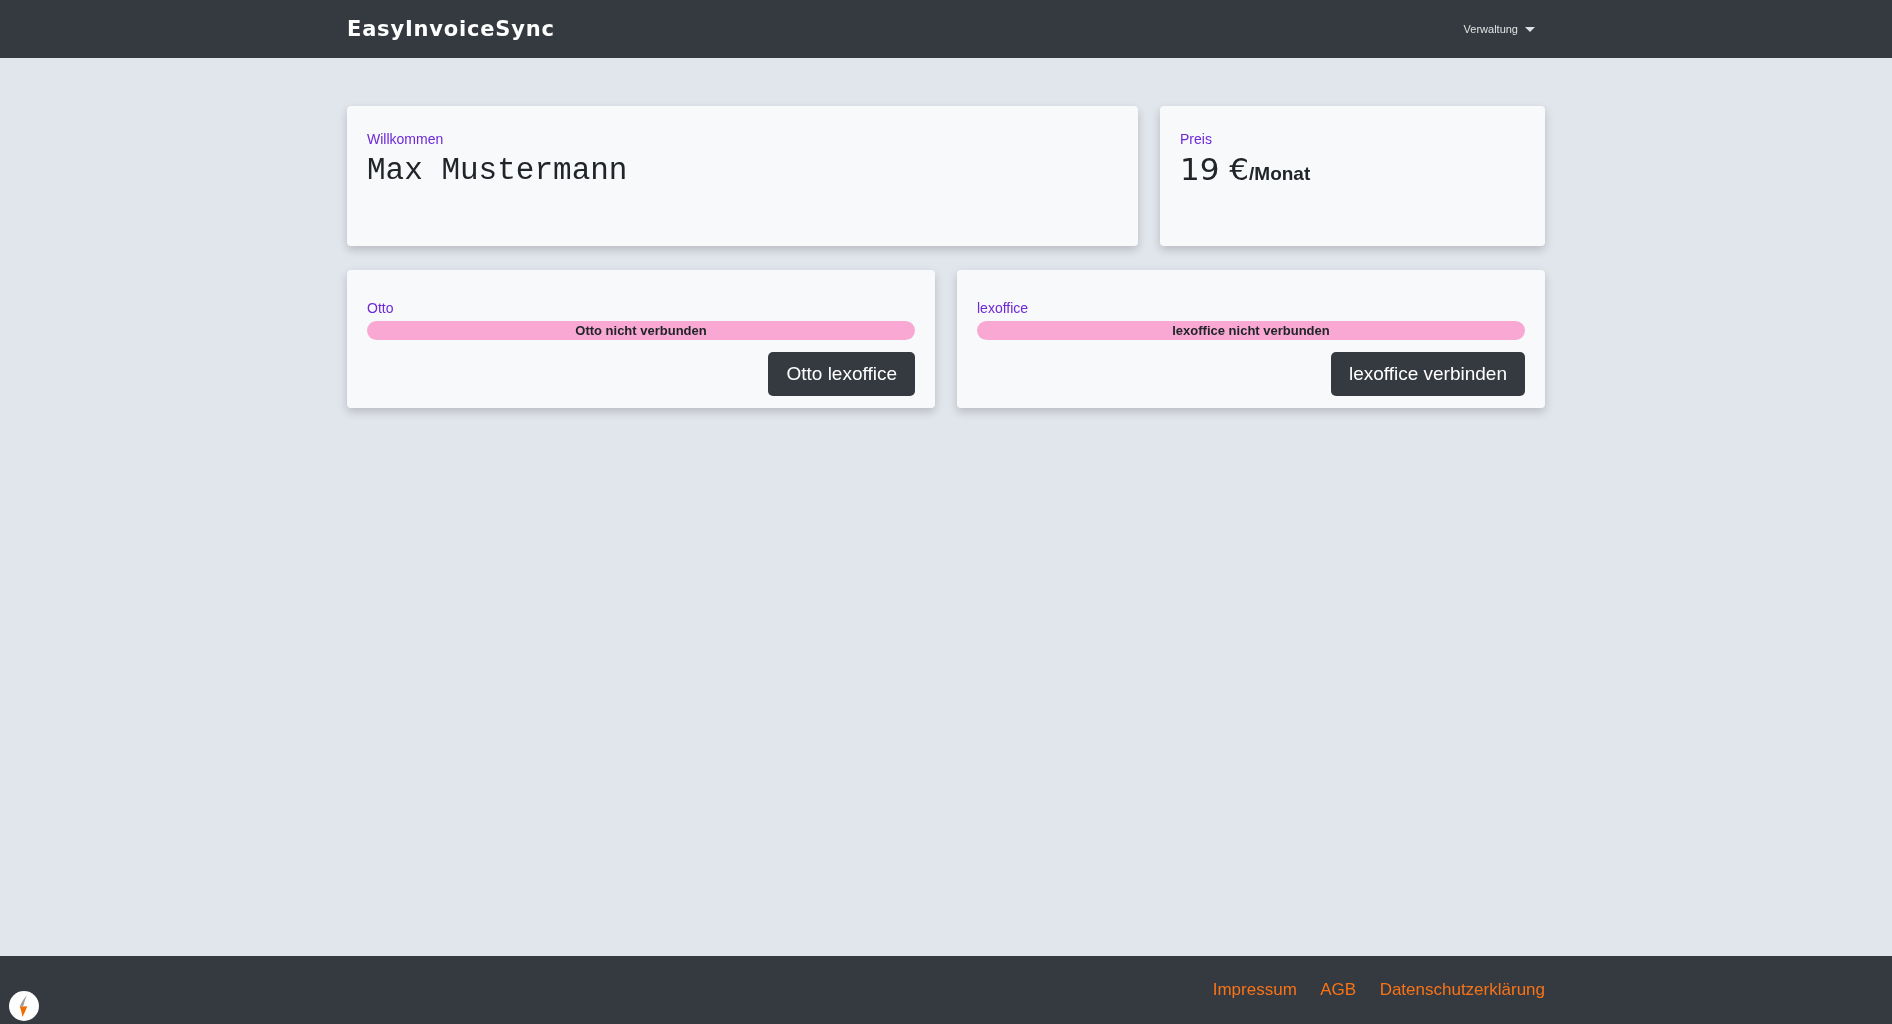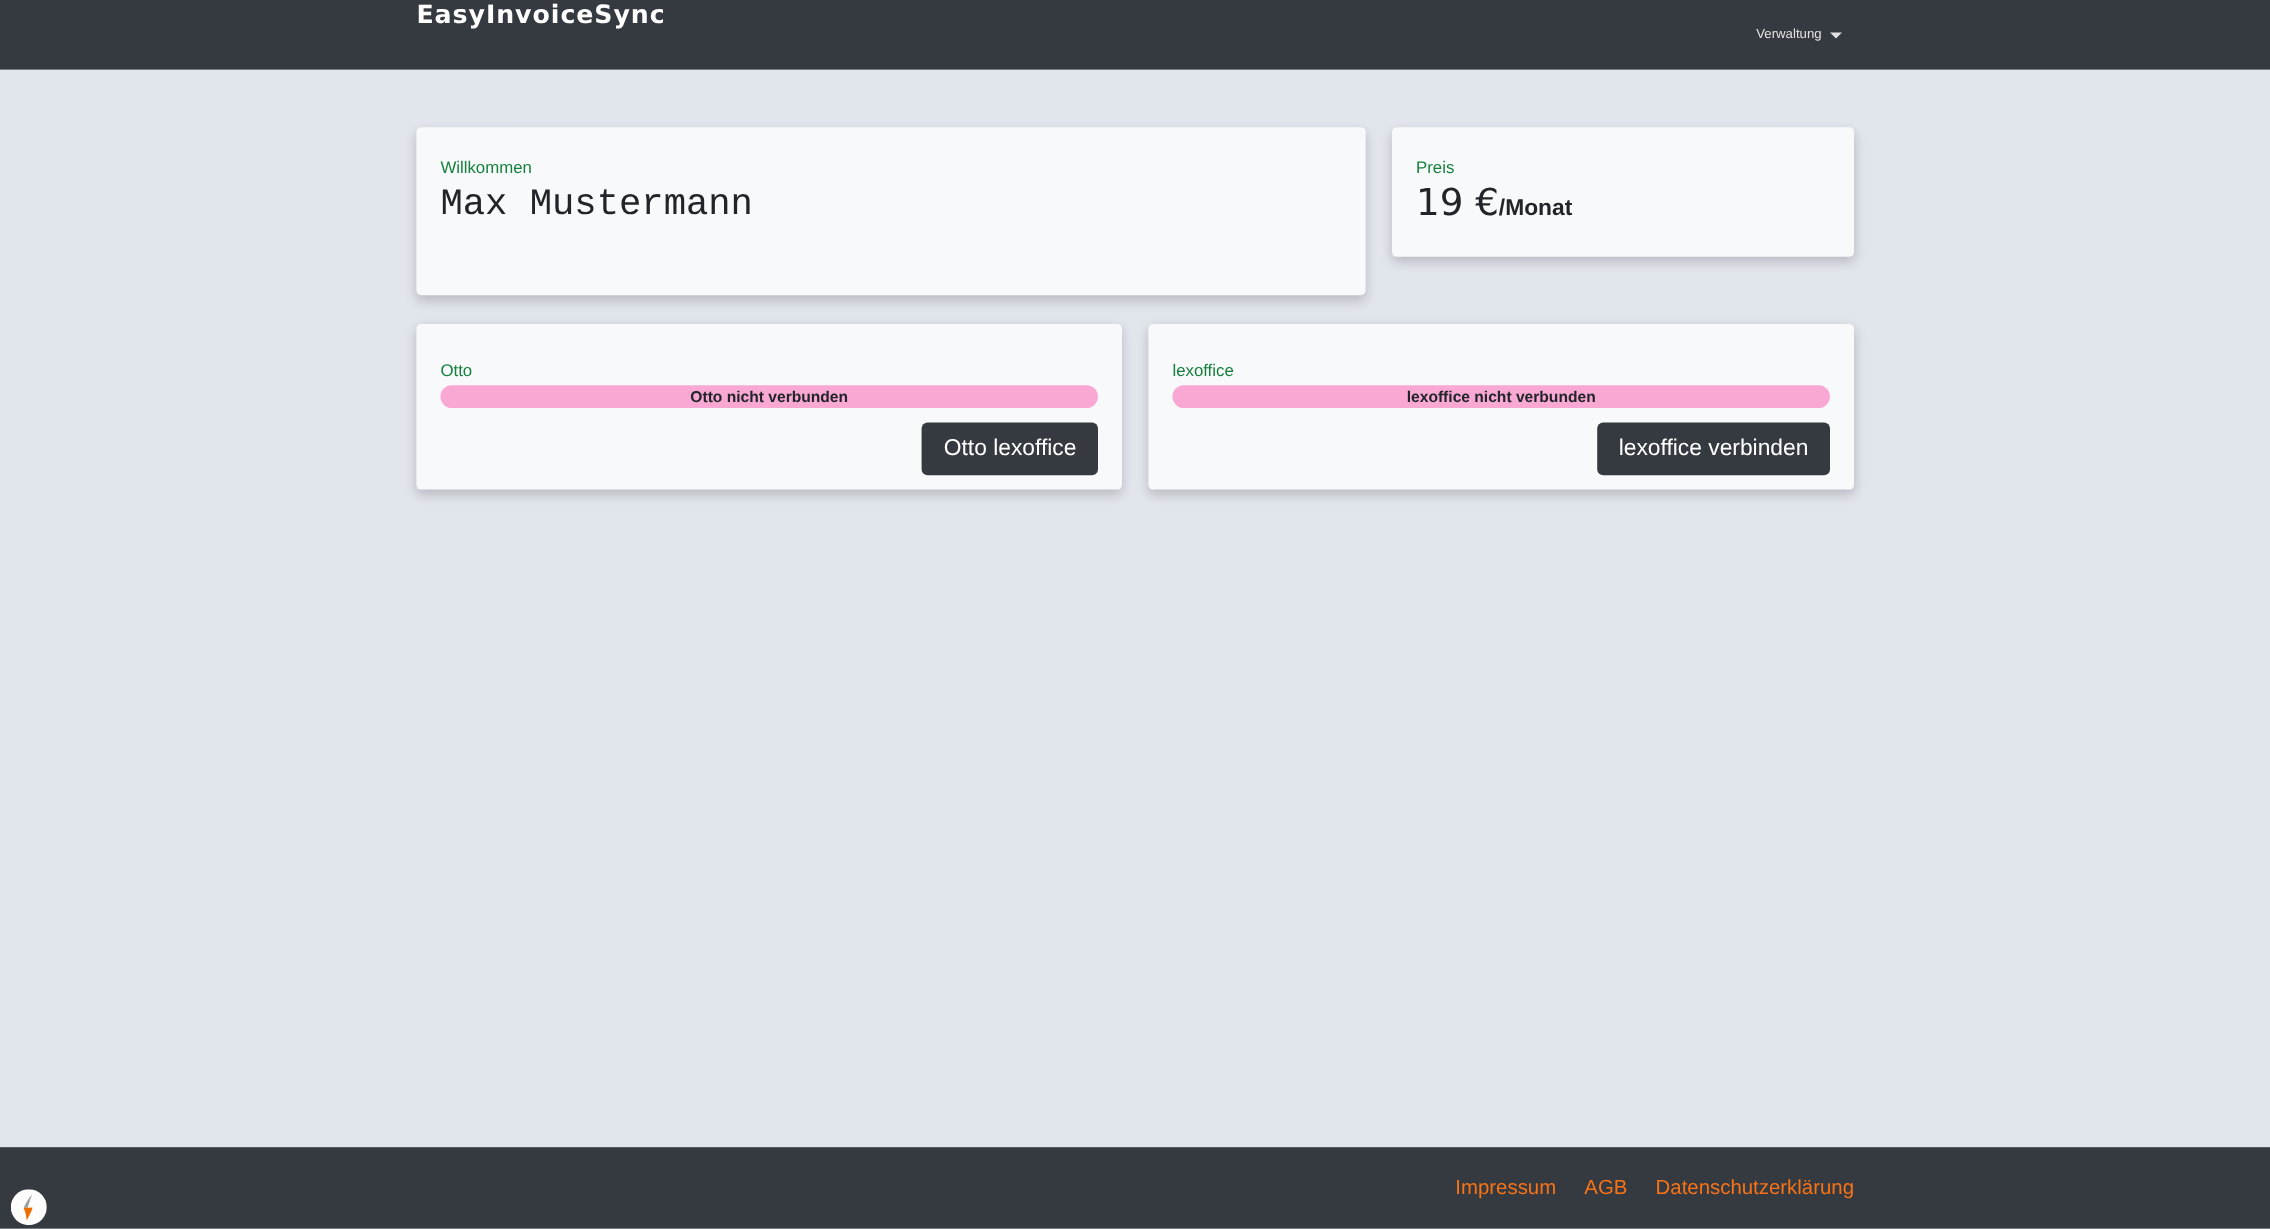--- a/index.html
+++ b/index.html
@@ -20,20 +20,21 @@
   .navbar {
     height: 58px;
     background: #343a40;
     flex: 0 0 auto;
   }
   .nav-inner {
     width: 1198px;
     height: 100%;
     margin: 0 auto;
     display: flex;
+    align-items: center;
     justify-content: space-between;
   }
   .brand {
     color: #ffffff;
     font-family: "DejaVu Sans", sans-serif;
     font-weight: 800;
     font-size: 21px;
     letter-spacing: 0.8px;
     text-decoration: none;
     cursor: pointer;
@@ -63,26 +64,26 @@
   }
   .row { display: flex; gap: 22px; }
   .row2 { margin-top: 24px; }
 
   .card {
     background: #f8f9fa;
     border-radius: 4px;
     box-shadow: 0 4px 10px rgba(0,0,0,0.18);
   }
   .card-welcome { width: 791px; height: 140px; padding: 25px 20px; }
-  .card-price   { width: 385px; height: 108px; padding: 25px 20px; }
+  .card-price   { width: 385px; height: 140px; padding: 25px 20px; }
   .card-conn    { flex: 1 1 0; height: 138px; padding: 30px 20px; }
 
   .card-label {
     font-size: 14px;
-    color: #15803d;
+    color: #6d28d9;
     line-height: 1.15;
   }
   .user-name {
     font-family: Liberation Mono, monospace;
     font-weight: 400;
     font-size: 31px;
     line-height: 1.15;
     margin-top: 6px;
     color: #212529;
   }

